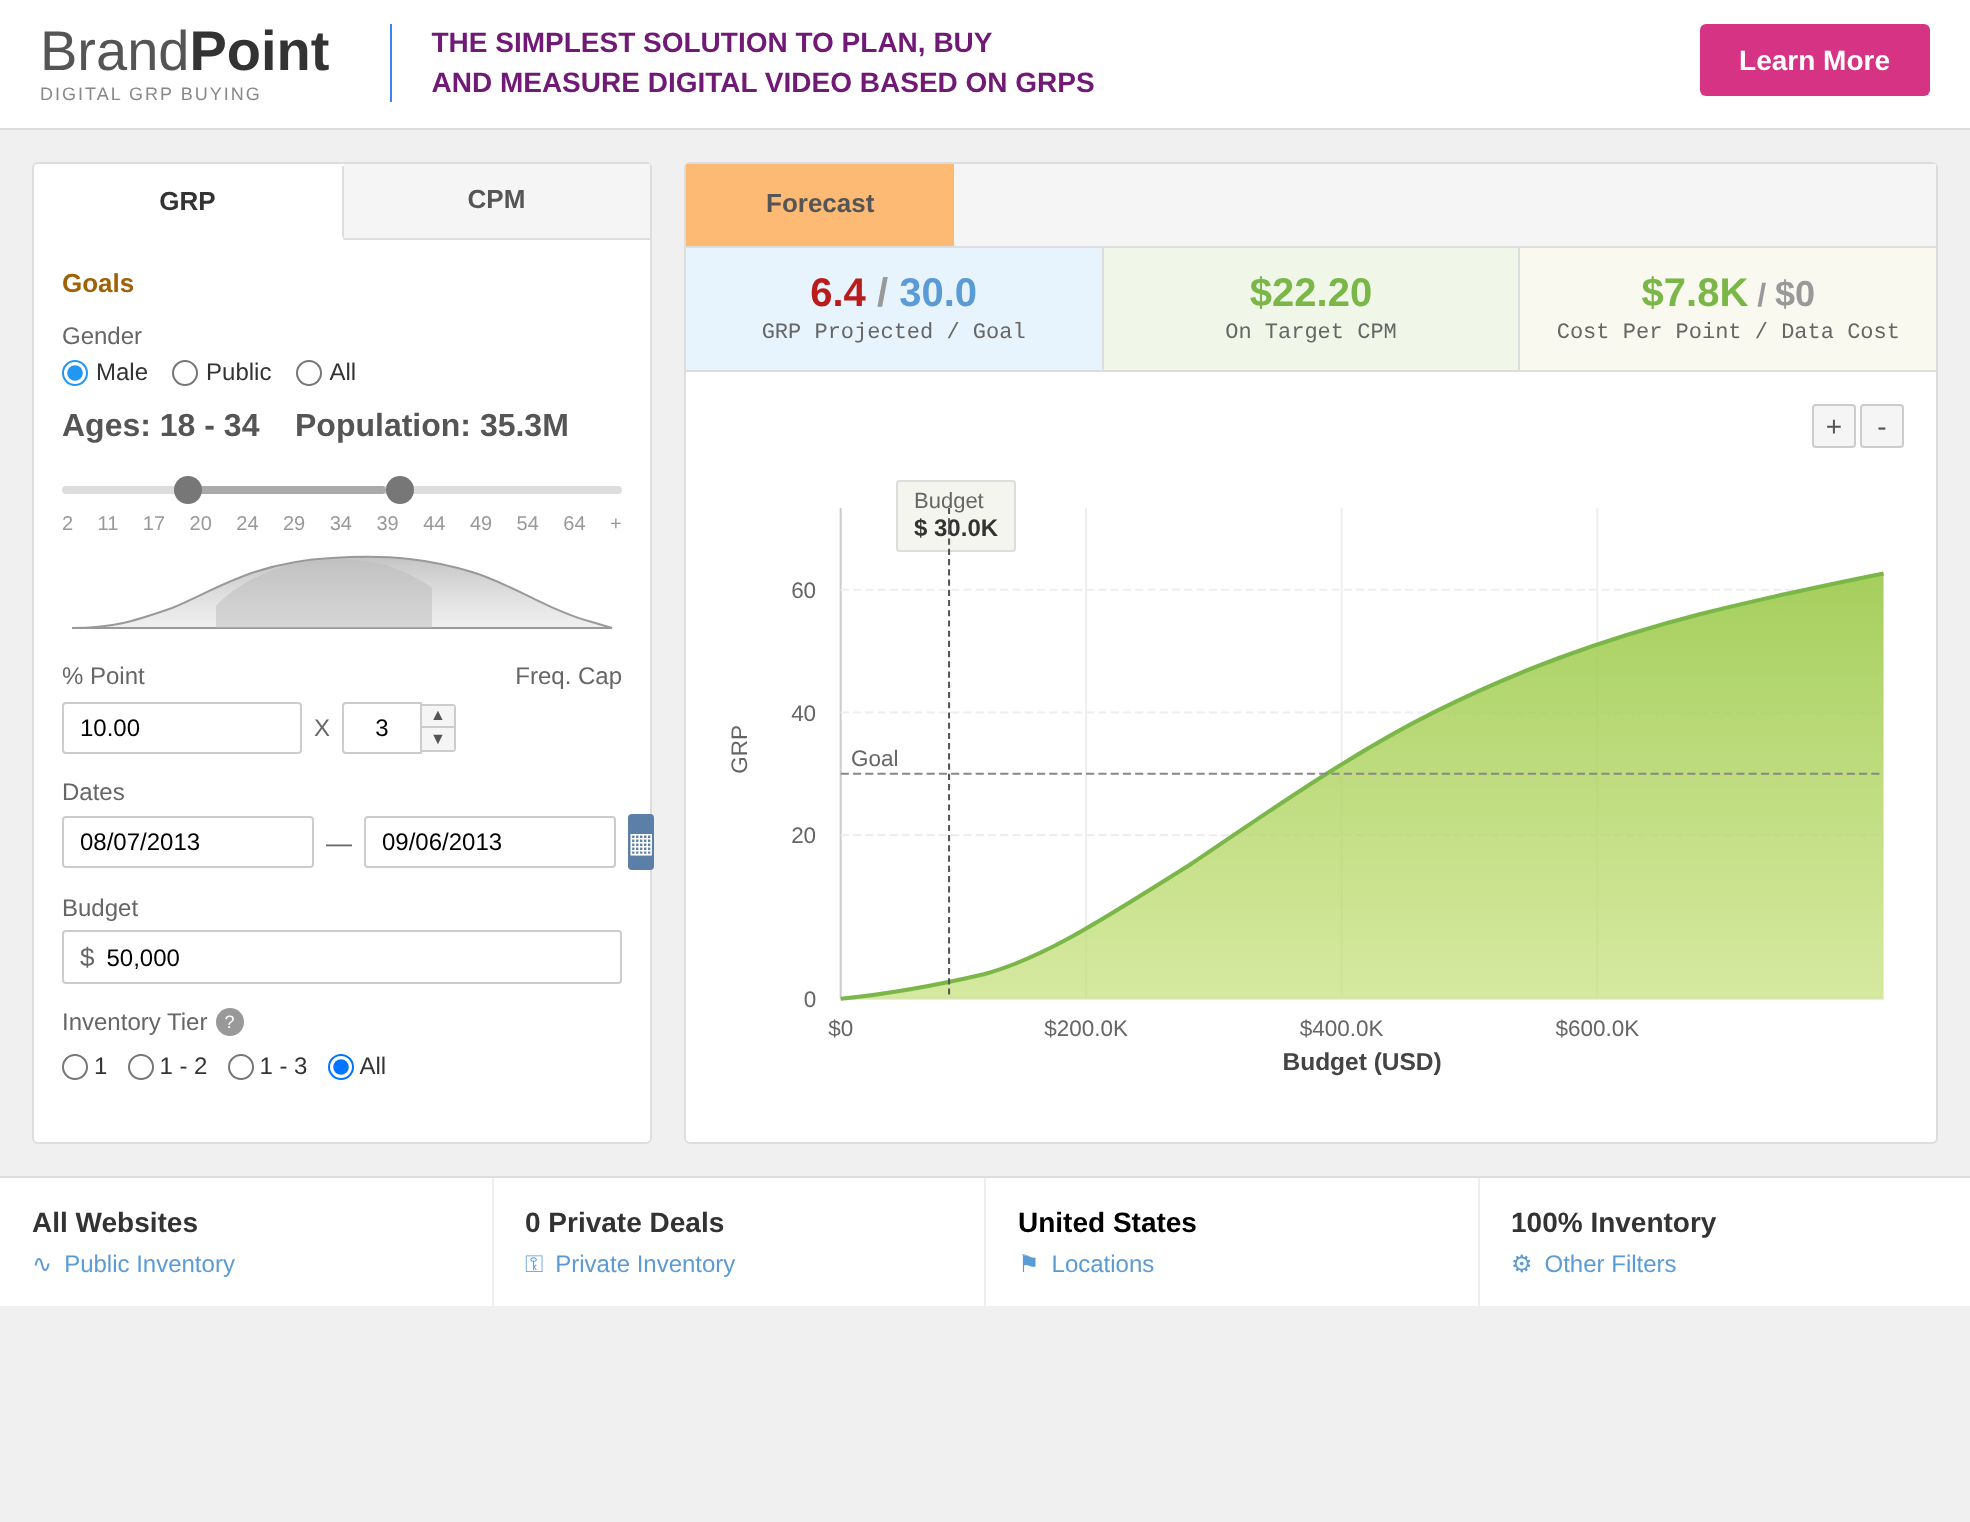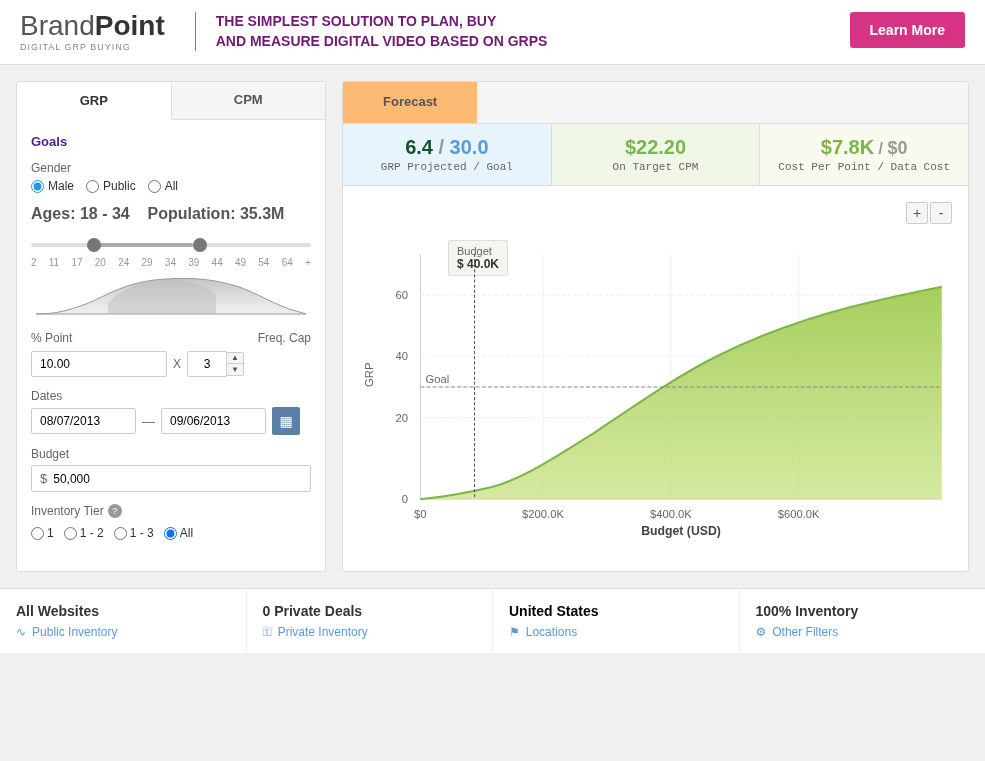--- a/index.html
+++ b/index.html
@@ -19,21 +19,21 @@
     .main-content { display: flex; gap: 16px; padding: 16px; }
 
     
     .left-panel { width: 310px; background: #fff; border: 1px solid #ddd; border-radius: 3px; flex-shrink: 0; }
     .tabs { display: flex; border-bottom: 1px solid #ddd; }
     .tab { flex: 1; text-align: center; padding: 10px; cursor: pointer; font-size: 13px; font-weight: 600; color: #555; background: #f5f5f5; border-bottom: none; }
     .tab.active { background: #fff; color: #333; border-bottom: 2px solid #fff; position: relative; top: 1px; }
     .tab:first-child { border-right: 1px solid #ddd; }
 
     .panel-body { padding: 14px; }
-    .section-title { font-size: 13px; font-weight: 700; color: #4c1d95; margin-bottom: 10px; }
+    .section-title { font-size: 13px; font-weight: 700; color: #a16207; margin-bottom: 10px; }
 
     .field-row { margin-bottom: 12px; }
     .field-label { font-size: 12px; color: #666; margin-bottom: 4px; }
 
     
     .radio-group { display: flex; gap: 12px; align-items: center; }
     .radio-group label { display: flex; align-items: center; gap: 4px; font-size: 12px; cursor: pointer; }
     .radio-group input[type="radio"] { margin: 0; accent-color: #2196F3; }
 
     
@@ -46,31 +46,31 @@
     .slider-handle.left { left: 20%; }
     .slider-handle.right { left: 58%; }
     .slider-labels { display: flex; justify-content: space-between; font-size: 10px; color: #999; margin-top: 2px; }
     .bell-curve { width: 100%; height: 40px; margin-top: 4px; }
 
     
     .reach-row { display: flex; align-items: center; justify-content: space-between; margin-bottom: 6px; }
     .reach-label { font-size: 12px; color: #666; }
     .freq-label { font-size: 12px; color: #666; }
     .input-with-x { display: flex; align-items: center; gap: 6px; }
-    .text-input { border: 1px solid #ccc; padding: 5px 8px; font-size: 12px; border-radius: 2px; width: 136px; }
+    .text-input { border: 1px solid #ccc; padding: 5px 8px; font-size: 12px; border-radius: 2px; width: 120px; }
     .x-label { font-size: 12px; color: #666; }
     .freq-input-wrap { display: flex; align-items: center; }
     .freq-input { border: 1px solid #ccc; padding: 5px 6px; font-size: 12px; border-radius: 2px 0 0 2px; width: 40px; text-align: center; }
     .spin-btns { display: flex; flex-direction: column; border: 1px solid #ccc; border-left: none; border-radius: 0 2px 2px 0; }
     .spin-btn { width: 16px; height: 11px; background: #f5f5f5; border: none; cursor: pointer; font-size: 8px; line-height: 1; display: flex; align-items: center; justify-content: center; color: #555; }
     .spin-btn:first-child { border-bottom: 1px solid #ccc; }
 
     
     .dates-row { display: flex; align-items: center; gap: 6px; margin-top: 4px; }
-    .date-input { border: 1px solid #ccc; padding: 5px 8px; font-size: 12px; border-radius: 2px; width: 105px; }
+    .date-input { border: 1px solid #ccc; padding: 5px 8px; font-size: 12px; border-radius: 2px; width: 126px; }
     .dash { color: #666; }
     .cal-btn { background: #5b7fa6; border: none; width: 28px; height: 28px; border-radius: 2px; cursor: pointer; display: flex; align-items: center; justify-content: center; }
     .cal-icon { color: #fff; font-size: 14px; }
 
     
     .budget-input-wrap { display: flex; align-items: center; border: 1px solid #ccc; border-radius: 2px; padding: 5px 8px; }
     .budget-symbol { color: #666; margin-right: 6px; }
     .budget-input { border: none; outline: none; font-size: 12px; flex: 1; }
 
     
@@ -87,21 +87,21 @@
     .forecast-tab.inactive { background: #f5f5f5; }
 
     
     .metrics-row { display: flex; border-bottom: 1px solid #ddd; }
     .metric-cell { flex: 1; padding: 12px 16px; text-align: center; }
     .metric-cell:not(:last-child) { border-right: 1px solid #ddd; }
     .metric-cell.blue-bg { background: #e8f4fd; }
     .metric-cell.green-bg { background: #f0f7e8; }
     .metric-cell.light-bg { background: #f9f9f0; }
     .metric-main { font-size: 20px; font-weight: 700; }
-    .metric-main .projected { color: #14532d; }
+    .metric-main .projected { color: #b91c1c; }
     .metric-main .divider { color: #999; }
     .metric-main .goal { color: #5b9bd5; }
     .metric-main .value { color: #7ab648; }
     .metric-main .slash { color: #999; font-size: 16px; }
     .metric-sub { font-size: 11px; color: #666; margin-top: 2px; font-family: Liberation Mono, monospace; }
 
     
     .chart-area { padding: 16px; position: relative; }
     .zoom-btns { position: absolute; right: 16px; top: 16px; display: flex; gap: 2px; }
     .zoom-btn { width: 22px; height: 22px; border: 1px solid #ccc; background: #f5f5f5; cursor: pointer; font-size: 14px; display: flex; align-items: center; justify-content: center; color: #555; border-radius: 2px; }
@@ -305,21 +305,21 @@
     </div>
 
     <div class="chart-area">
       <div class="zoom-btns">
         <button class="zoom-btn">+</button>
         <button class="zoom-btn">-</button>
       </div>
 
       <div class="budget-tooltip">
         <div style="font-size:11px;color:#666;">Budget</div>
-        <div class="budget-tooltip-value">$ 40.0K</div>
+        <div class="budget-tooltip-value">$ 30.0K</div>
       </div>
 
       <div class="chart-wrapper">
         <svg width="100%" height="320" viewBox="0 0 580 290" xmlns="http://www.w3.org/2000/svg">
 
           <line x1="60" y1="10" x2="60" y2="250" stroke="#ccc" stroke-width="1"></line>
 
           <line x1="60" y1="250" x2="570" y2="250" stroke="#ccc" stroke-width="1"></line>
 
           <line x1="60" y1="50" x2="570" y2="50" stroke="#eee" stroke-width="1" stroke-dasharray="4,2"></line>

